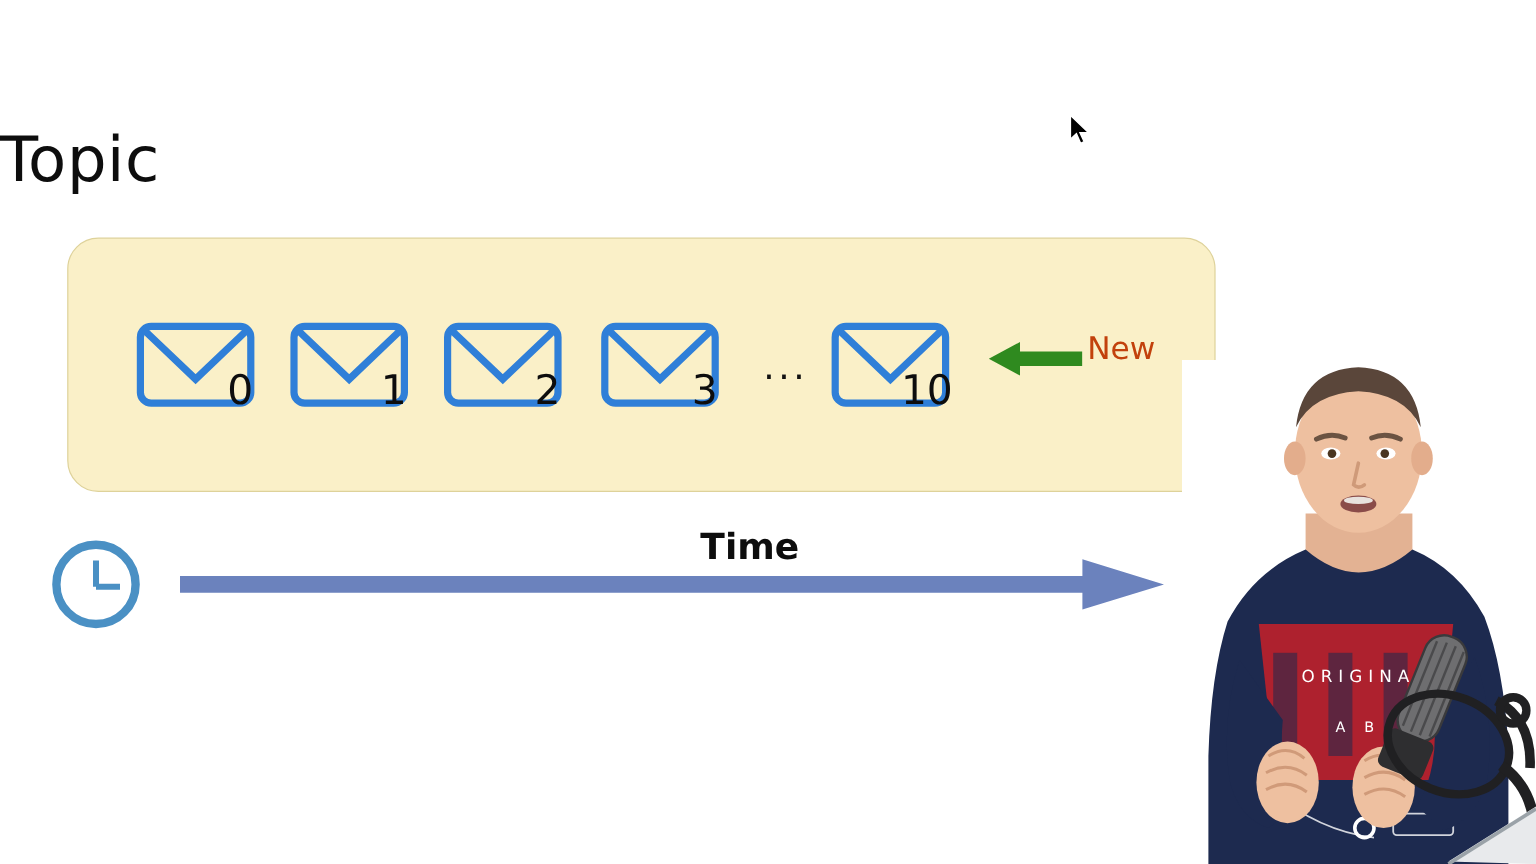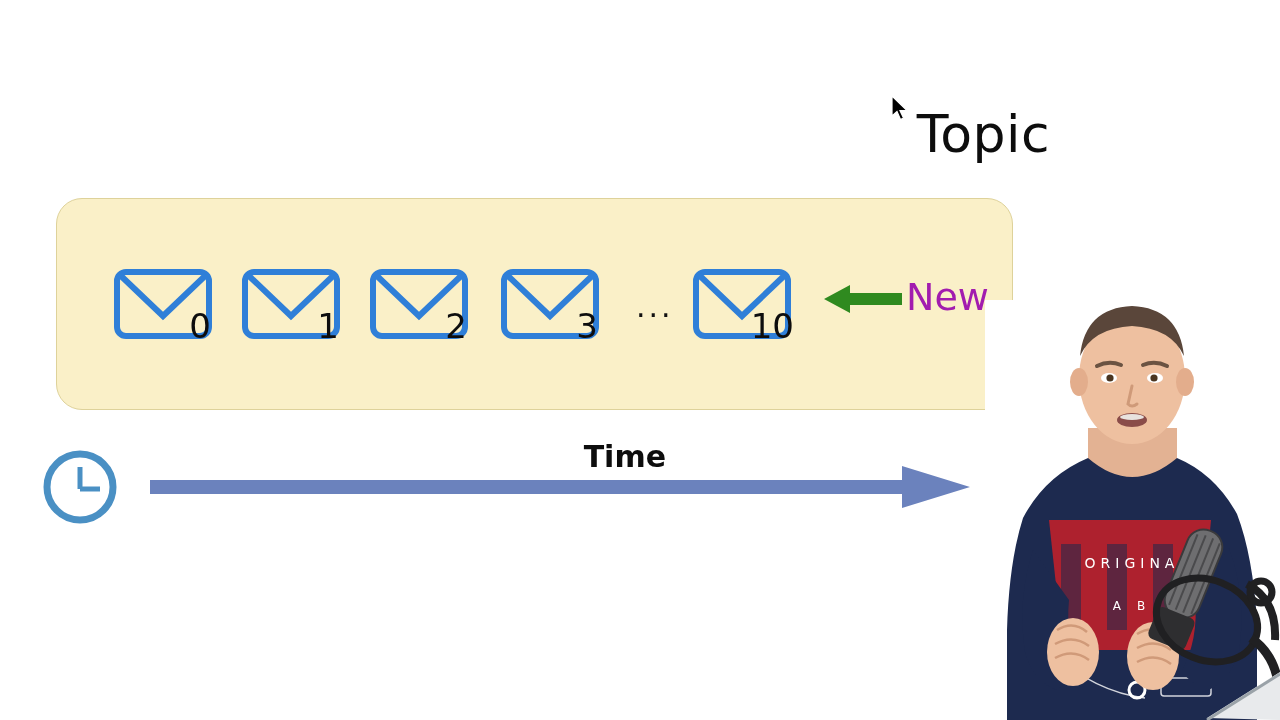--- a/index.html
+++ b/index.html
@@ -17,21 +17,21 @@
     background: #ffffff;
     overflow: hidden;
   }
 
   
   #slide-title {
     position: absolute;
     left: 0;
     top: 108px;
     width: 1050px;
-    text-align: right;
+    text-align: left;
     font-size: 52px;
     color: #0d0d0d;
     font-family: "DejaVu Sans", sans-serif;
     letter-spacing: 0.5px;
     line-height: 1;
   }
 
   
   #topic-box {
     position: absolute;
@@ -92,22 +92,22 @@
     left: 824px;
     top: 283px;
     width: 78px;
     height: 32px;
   }
   #new-label {
     position: absolute;
     left: 906px;
     top: 278px;
     font-family: "DejaVu Sans", sans-serif;
-    font-size: 38px;
-    color: #a21caf;
+    font-size: 26px;
+    color: #c2410c;
     line-height: 1;
   }
 
   
   #clock-icon {
     position: absolute;
     left: 40px;
     top: 447px;
     width: 80px;
     height: 80px;

